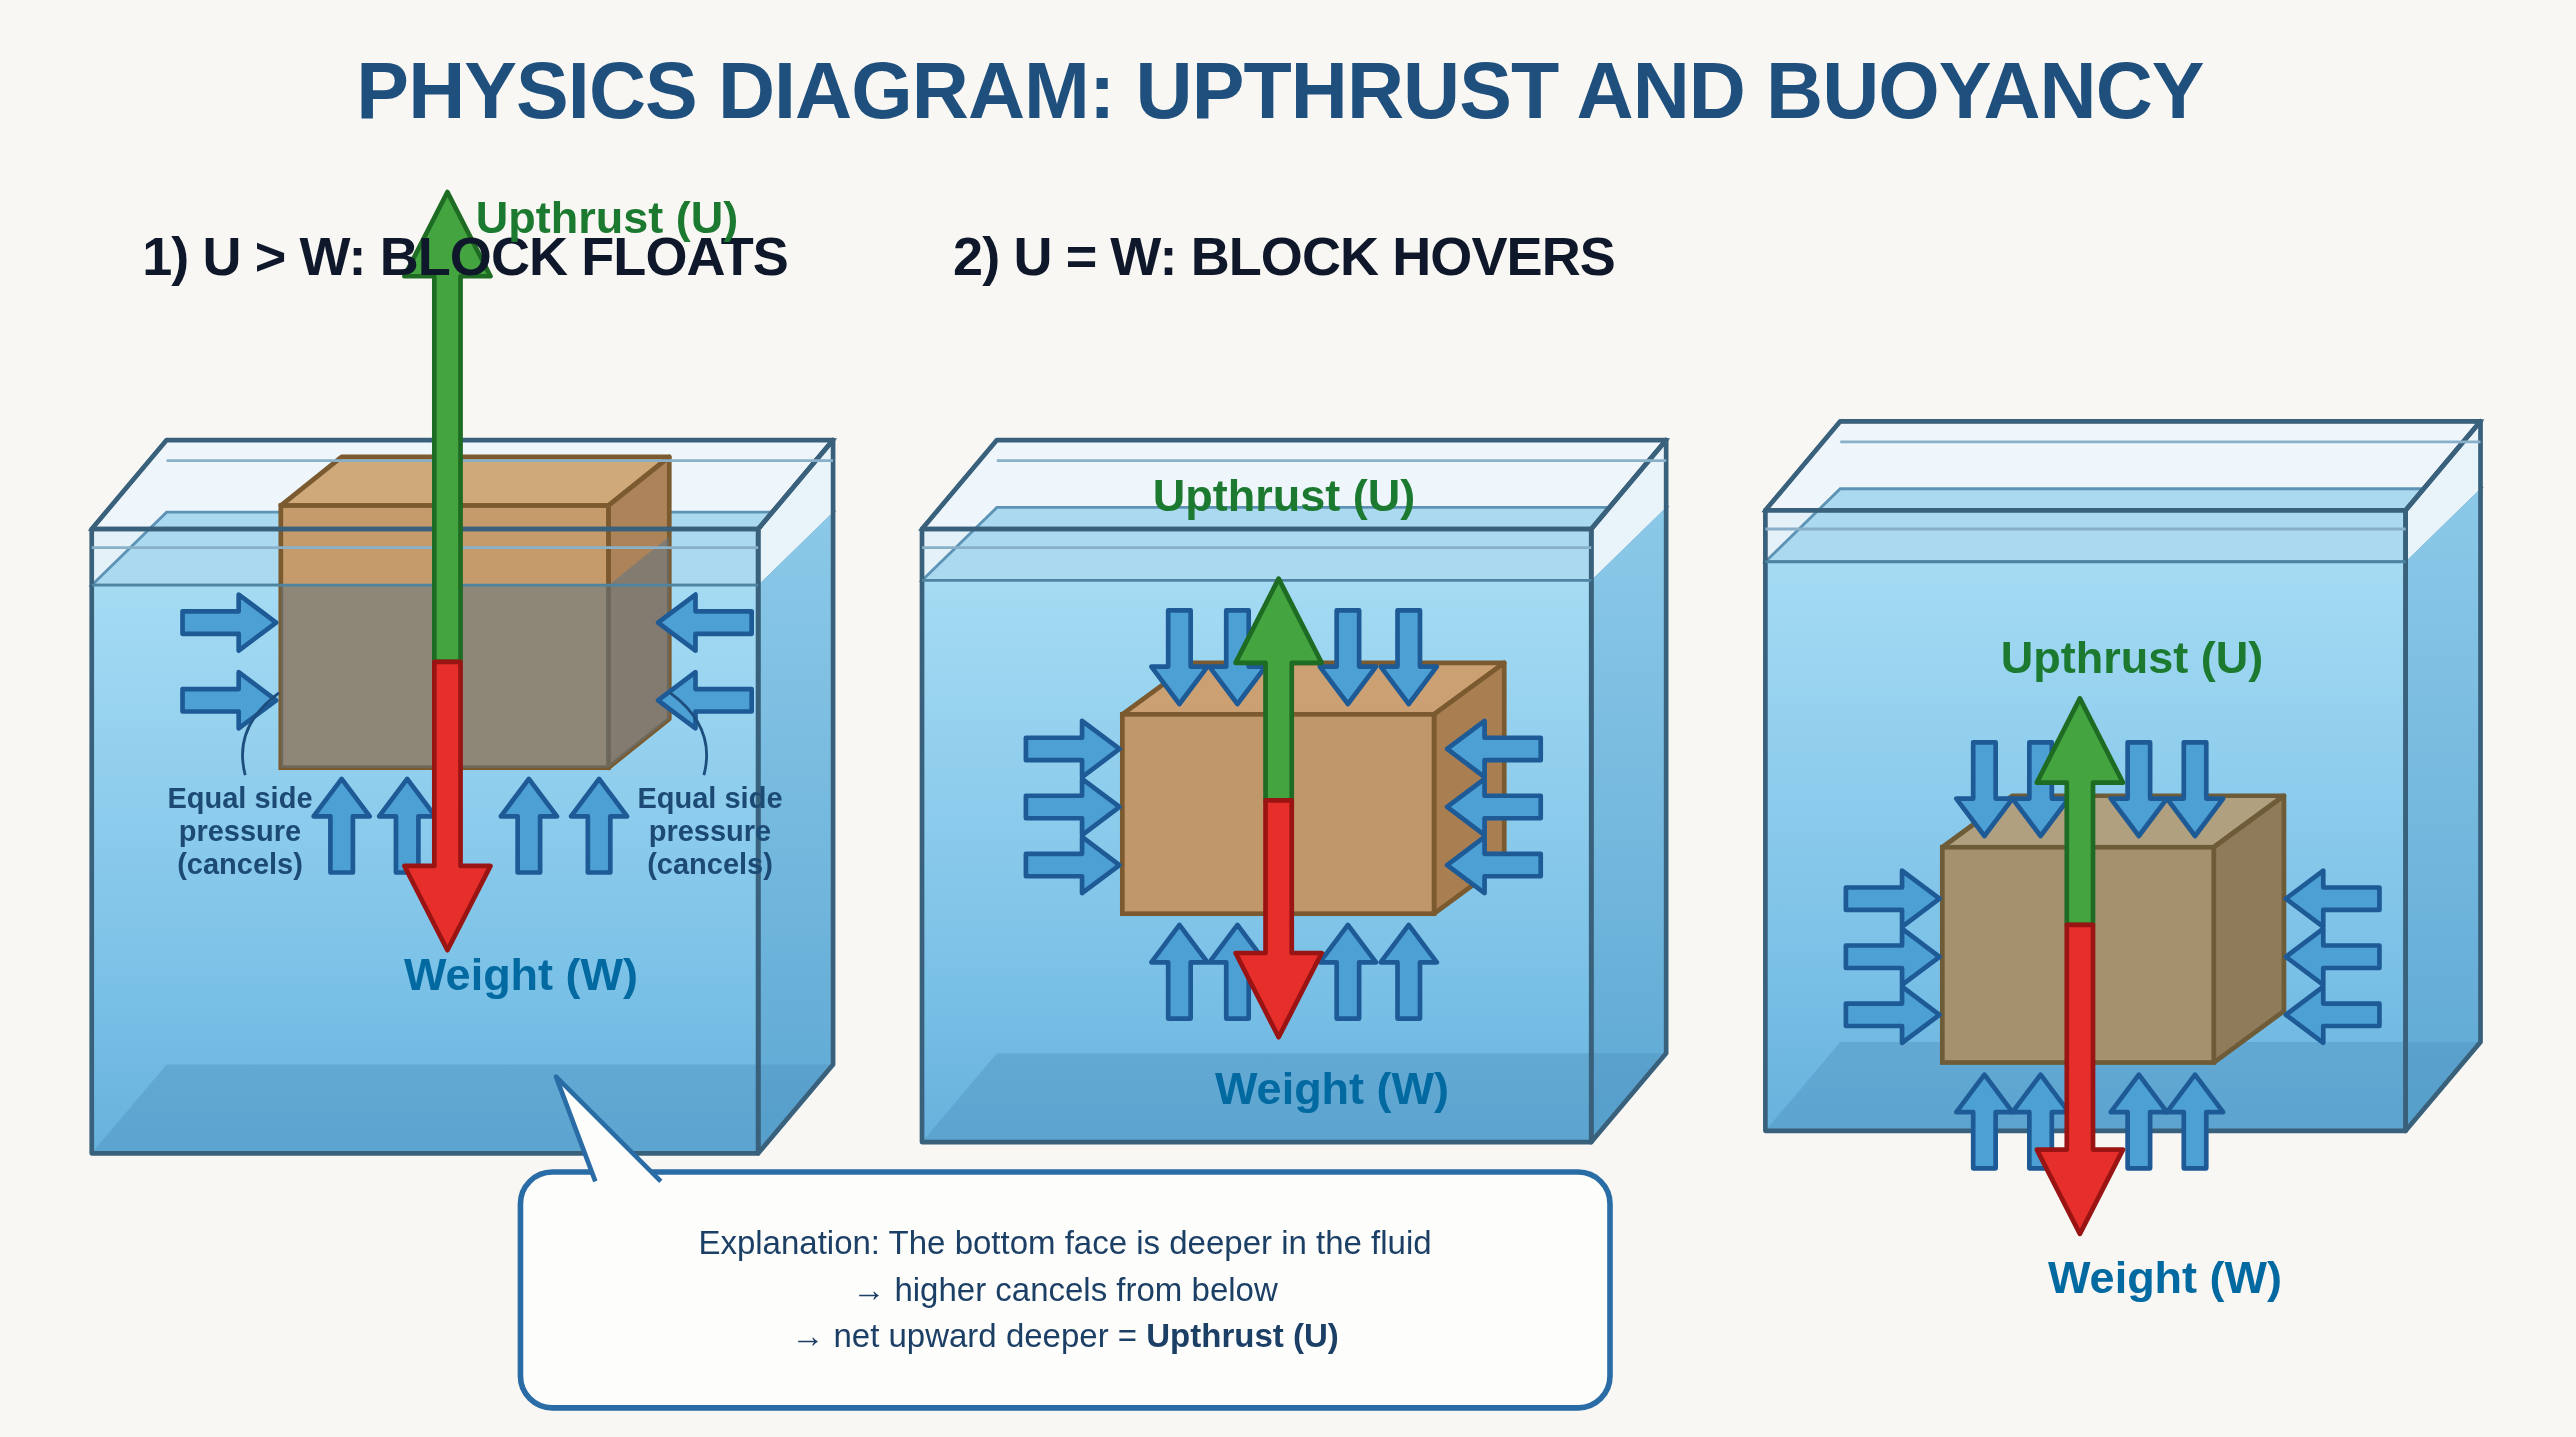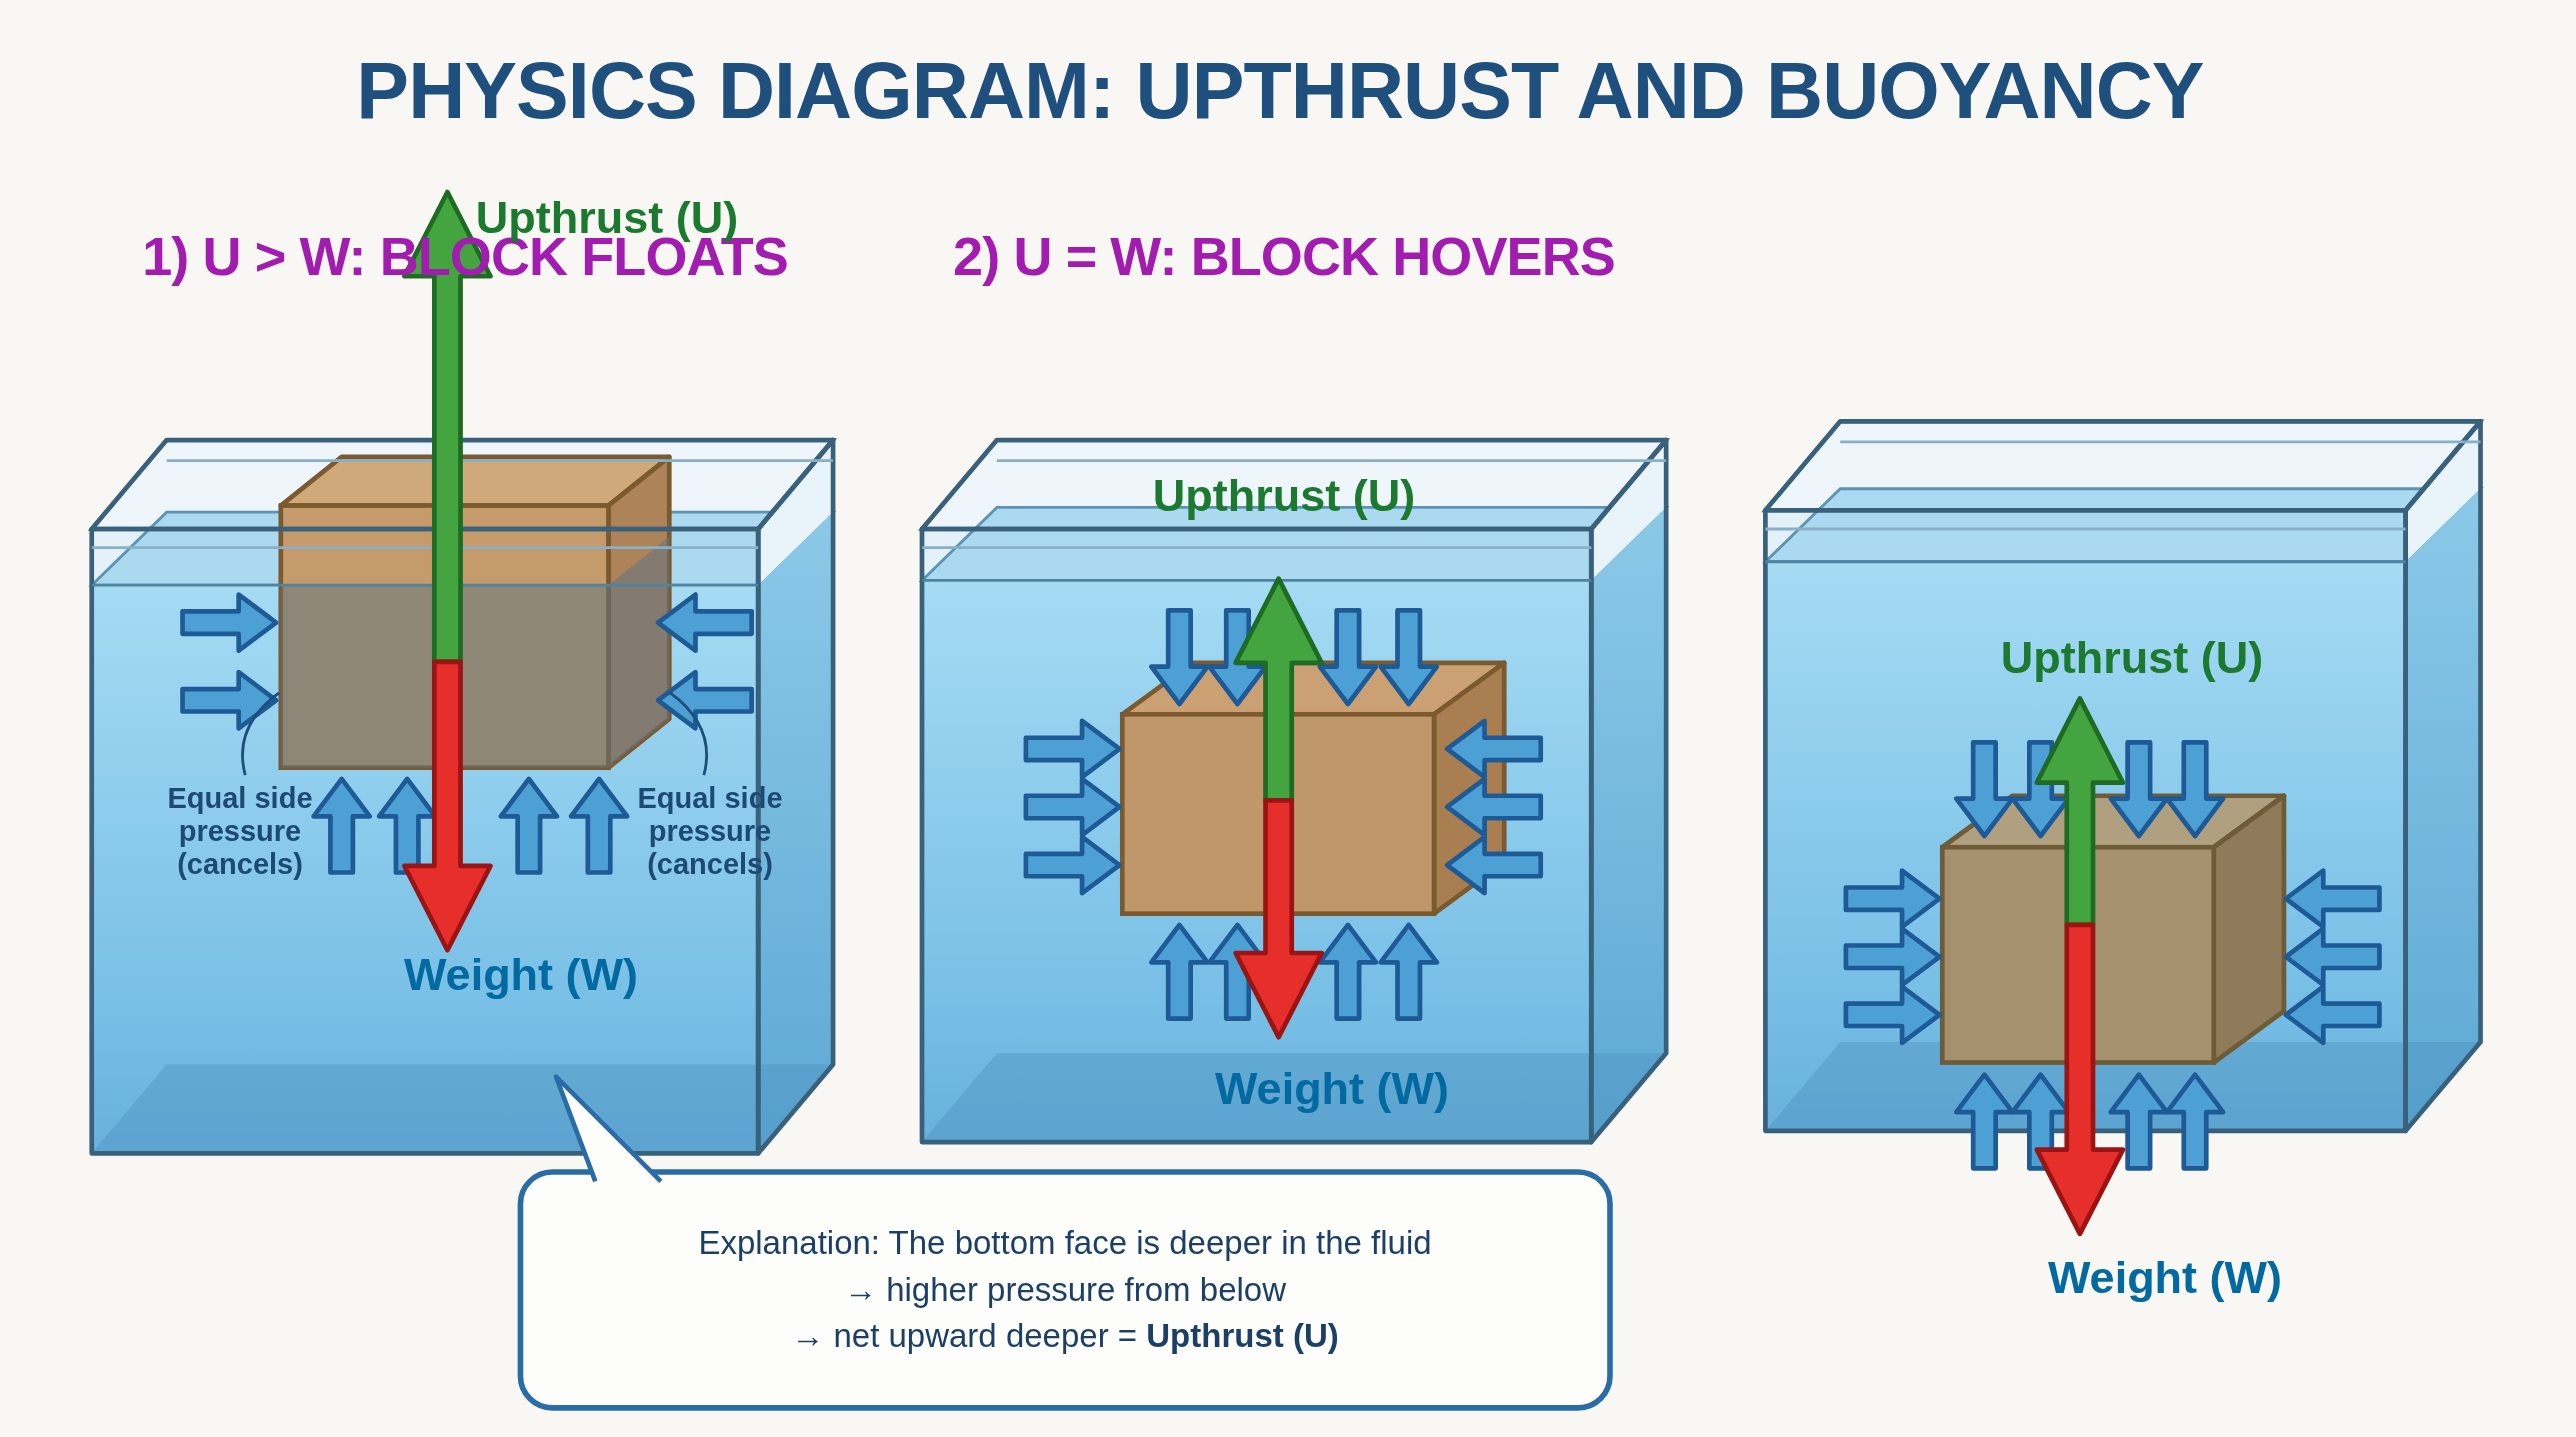--- a/index.html
+++ b/index.html
@@ -9,21 +9,21 @@
     font-family:"Liberation Sans", sans-serif;
   }
   .stage svg.scene{position:absolute;left:0;top:0;}
   .txt{position:absolute;white-space:nowrap;}
   .page-title{
     left:0;right:16px;top:45px;text-align:center;
     font-size:79px;font-weight:800;letter-spacing:-0.9px;color:#1e4f7d;
   }
   .heading{
     top:225px;transform:translateX(-50%);
-    font-size:54px;font-weight:800;letter-spacing:-0.9px;color:#a21caf;
+    font-size:54px;font-weight:800;letter-spacing:-0.9px;color:#0f172a;
   }
   .force-label{
     transform:translate(-50%,-50%);
     font-size:45px;font-weight:700;
   }
   .upthrust{color:#1b7a2f;}
   .weight{color:#0369a1;margin-left:48px;}
   .side-note{
     position:absolute;width:168px;transform:translateX(-50%);
     text-align:center;font-size:29px;font-weight:700;line-height:1.13;
@@ -237,18 +237,18 @@
   <div class="txt force-label weight" style="left:1284px;top:1089px">Weight (W)</div>
 
   <div class="txt force-label upthrust" style="left:2132px;top:658px">Upthrust (U)</div>
   <div class="txt force-label weight" style="left:2117px;top:1278px">Weight (W)</div>
 
   <div class="side-note" style="left:240px;top:782px">Equal side pressure (cancels)</div>
   <div class="side-note" style="left:710px;top:782px">Equal side pressure (cancels)</div>
 
   <div class="callout-text">
     <div>Explanation: The bottom face is deeper in the fluid</div>
-    <div>→ higher pressure from below</div>
+    <div>→ higher cancels from below</div>
     <div><span>→ net upward deeper = </span><span class="bold">Upthrust (U)</span></div>
   </div>
 
 </div>
 
 
 </body></html>

